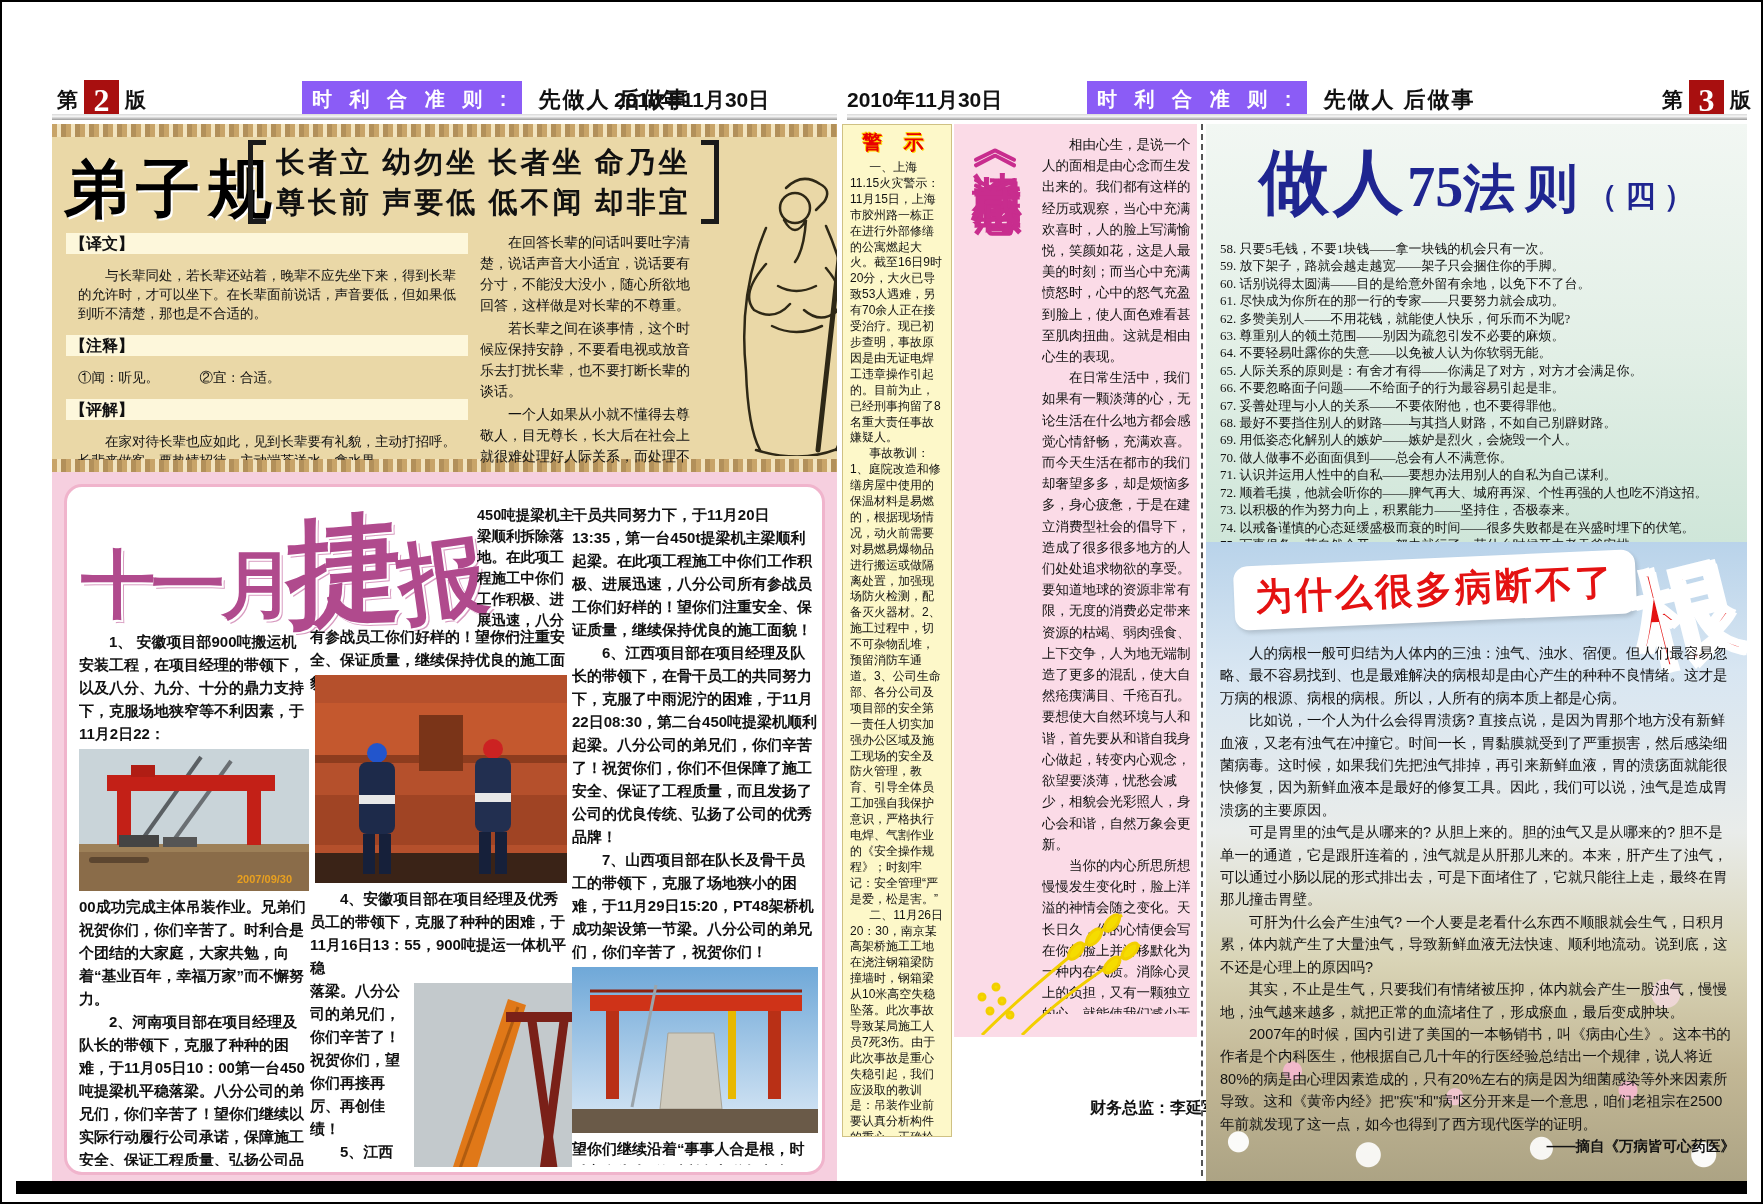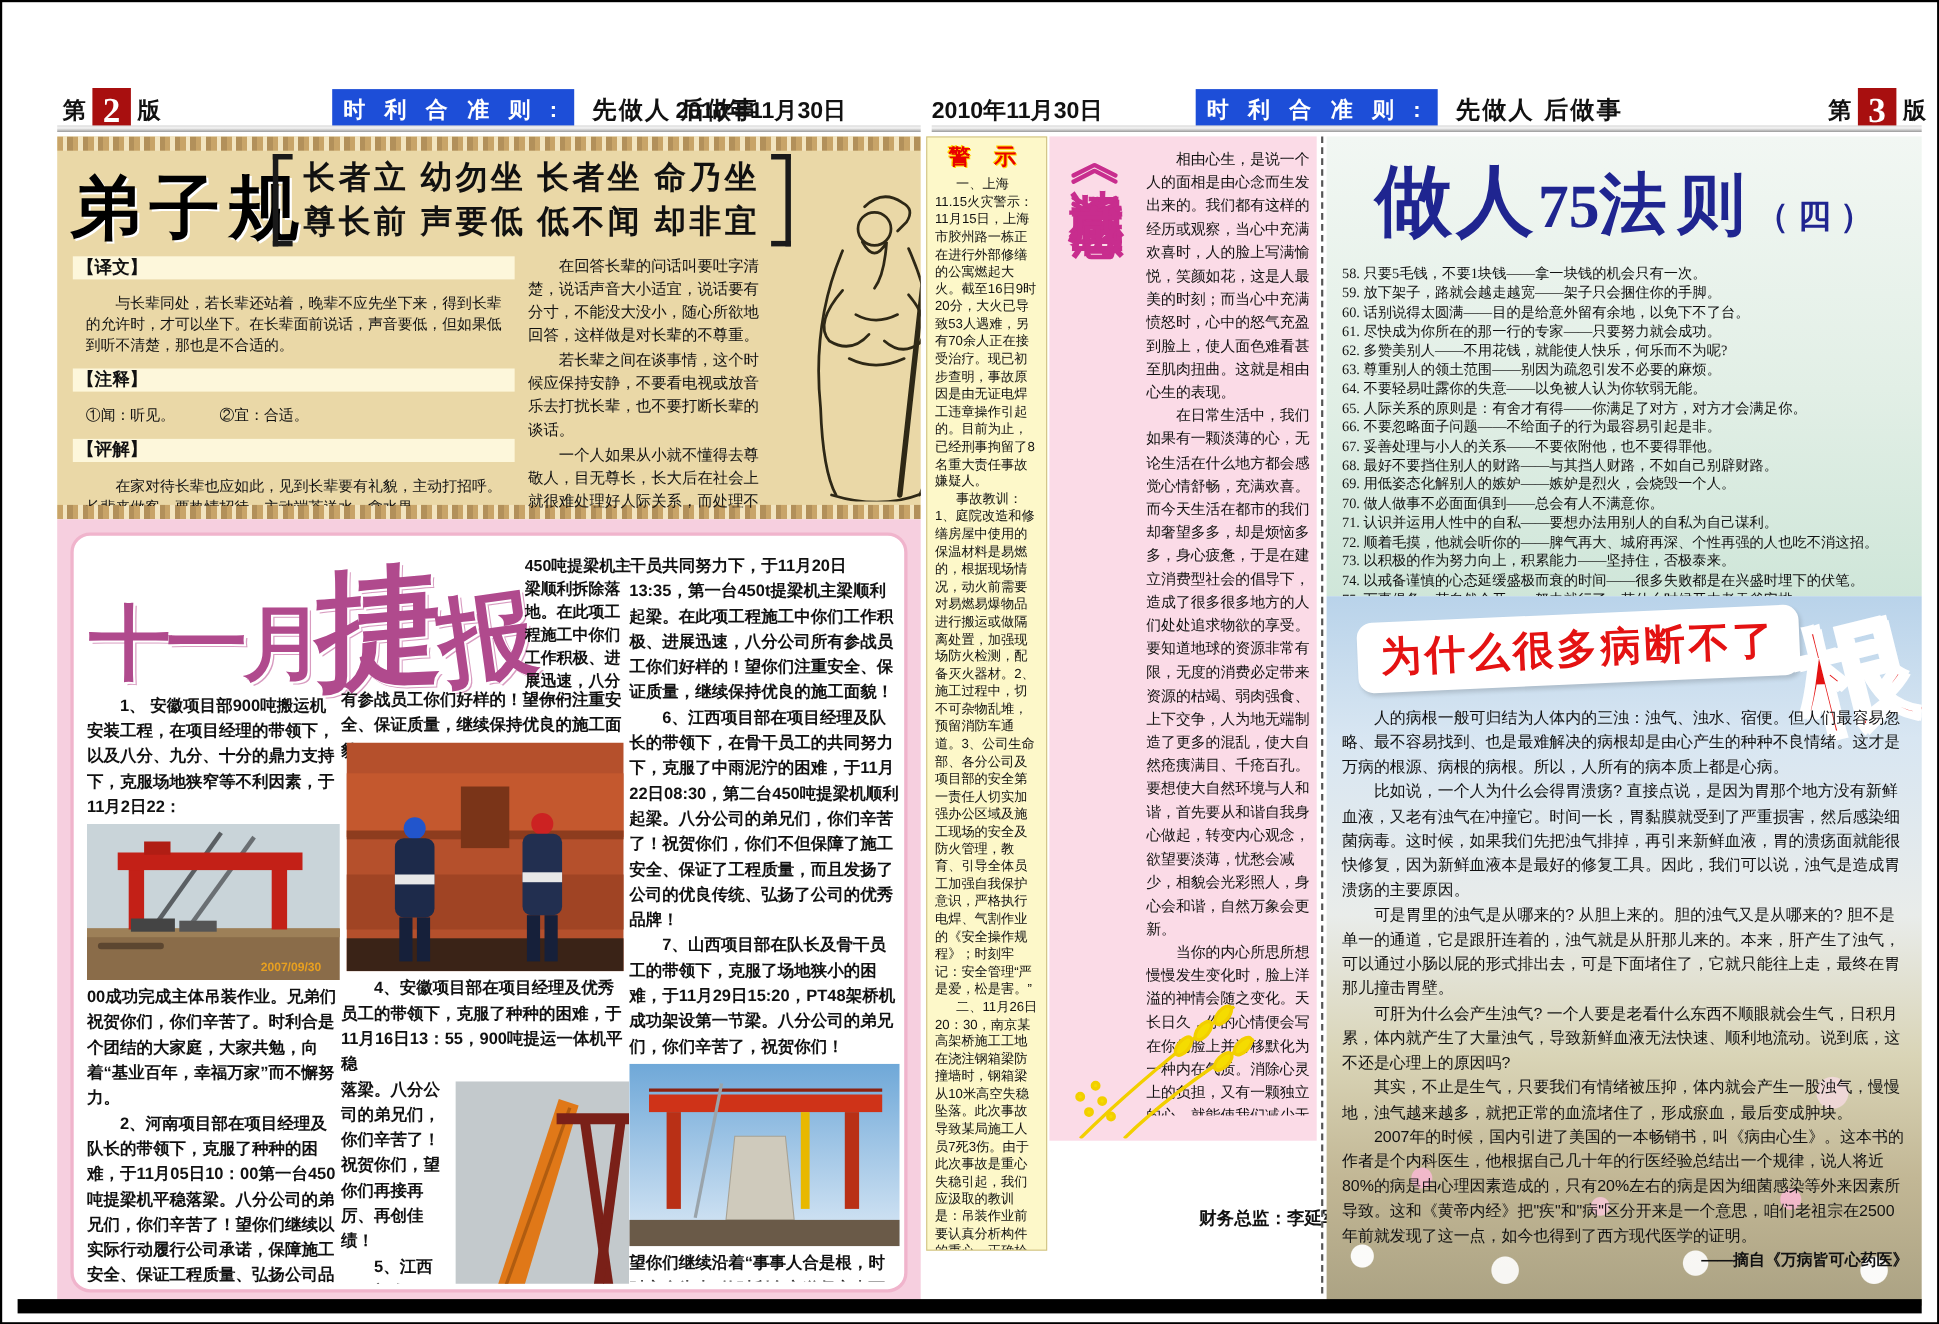--- a/index.html
+++ b/index.html
@@ -3,21 +3,21 @@
 <meta charset="utf-8">
 <style>
   html,body{margin:0;padding:0;background:#fff;}
   .canvas{position:relative;width:1763px;height:1204px;background:#fff;border:2px solid #000;
           box-sizing:border-box;overflow:hidden;font-family:"Liberation Sans",sans-serif;color:#111;}
   .abs{position:absolute;}
   
   .hdr{display:flex;align-items:center;gap:6px;font-weight:bold;font-size:21px;}
   .pgbox{display:inline-flex;align-items:center;justify-content:center;width:35px;height:40px;
          background:#a80f0f;color:#fff;font-family:"Liberation Serif",serif;font-size:32px;font-weight:bold;}
-  .mottolbl{background:#1d4ed8;color:#fff;font-weight:bold;font-size:20px;letter-spacing:6px;padding:5px 10px;}
+  .mottolbl{background:#8b5cf6;color:#fff;font-weight:bold;font-size:20px;letter-spacing:6px;padding:5px 10px;}
   .mottotxt{font-weight:bold;font-size:22px;margin-left:10px;letter-spacing:2px;}
   .rule{height:6px;background:linear-gradient(180deg,#d8d8d8,#f5f5f5 40%,#9a9a9a);}
   .bottom-bar{left:14px;right:14px;bottom:8px;height:13px;background:#000;}
   
   .dizigui{left:50px;top:122px;width:785px;height:348px;background:#ead8a7;overflow:hidden;}
   .lace{position:absolute;left:0;right:0;height:13px;
         background:repeating-linear-gradient(90deg,#c8a468 0 5px,#f2e4bf 5px 9px,#b2905a 9px 14px);}
   .dz-title{left:12px;top:22px;font-family:"Liberation Serif",serif;font-size:64px;font-weight:900;
             letter-spacing:8px;color:#000;text-shadow:2px 2px 0 #fff;}
   .dz-verse{left:196px;top:16px;display:flex;align-items:stretch;}
@@ -69,21 +69,21 @@
             font-family:"Liberation Serif",serif;font-size:13.5px;line-height:21.2px;overflow:hidden;}
   .xys-body div{text-indent:2em;}
   .caiwu{left:1088px;top:1096px;font-weight:bold;font-size:16px;}
   .dash-sep{left:1199px;top:122px;height:1052px;border-left:2px dashed #555;}
   
   .zuoren{left:1204px;top:122px;width:541px;height:418px;
           background:linear-gradient(180deg,#f2f7f3 0%,#e2efe6 55%,#cfe6d9 100%);overflow:hidden;}
   .zr-title{text-align:center;margin-top:12px;color:#1f2590;font-weight:900;white-space:nowrap;}
   .zr-title .a{font-size:70px;letter-spacing:4px;}
   .zr-title .b{font-size:56px;font-family:Liberation Serif, serif;}
-  .zr-title .c{font-size:61px;letter-spacing:10px;}
+  .zr-title .c{font-size:52px;letter-spacing:10px;}
   .zr-title .d{font-size:30px;}
   .zr-list{margin:10px 0 0 14px;width:518px;font-family:"Liberation Serif",serif;
            font-size:13px;line-height:17.4px;}
   
   .binggen{left:1204px;top:540px;width:541px;height:645px;overflow:hidden;
     background:
       radial-gradient(circle at 6% 93%, rgba(255,255,255,.95) 0 10px, rgba(255,255,255,0) 11px),
       radial-gradient(circle at 16% 82%, rgba(246,185,208,.9) 0 9px, rgba(246,185,208,0) 10px),
       radial-gradient(circle at 30% 95%, rgba(255,255,255,.9) 0 12px, rgba(255,255,255,0) 13px),
       radial-gradient(circle at 46% 86%, rgba(248,200,216,.85) 0 8px, rgba(248,200,216,0) 9px),

